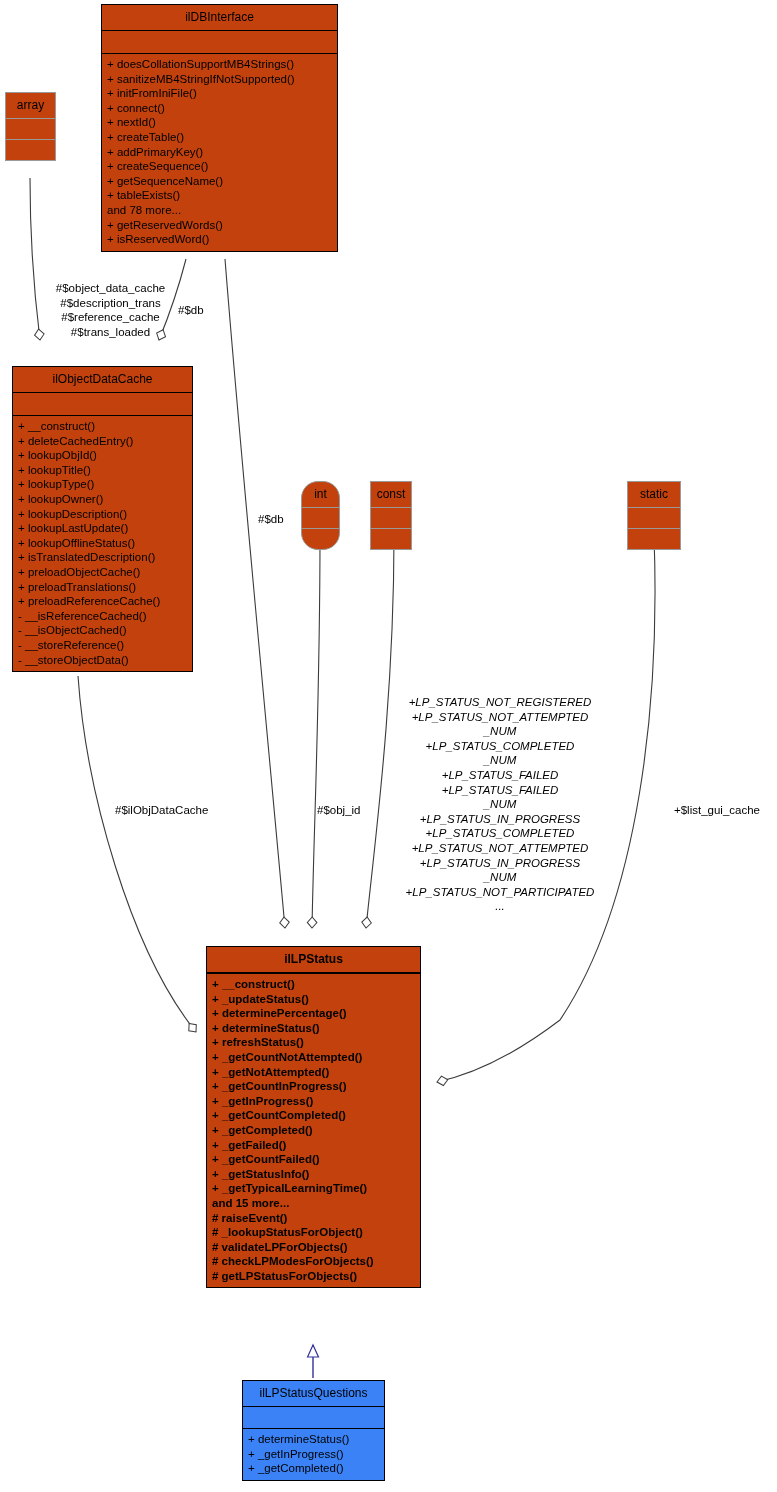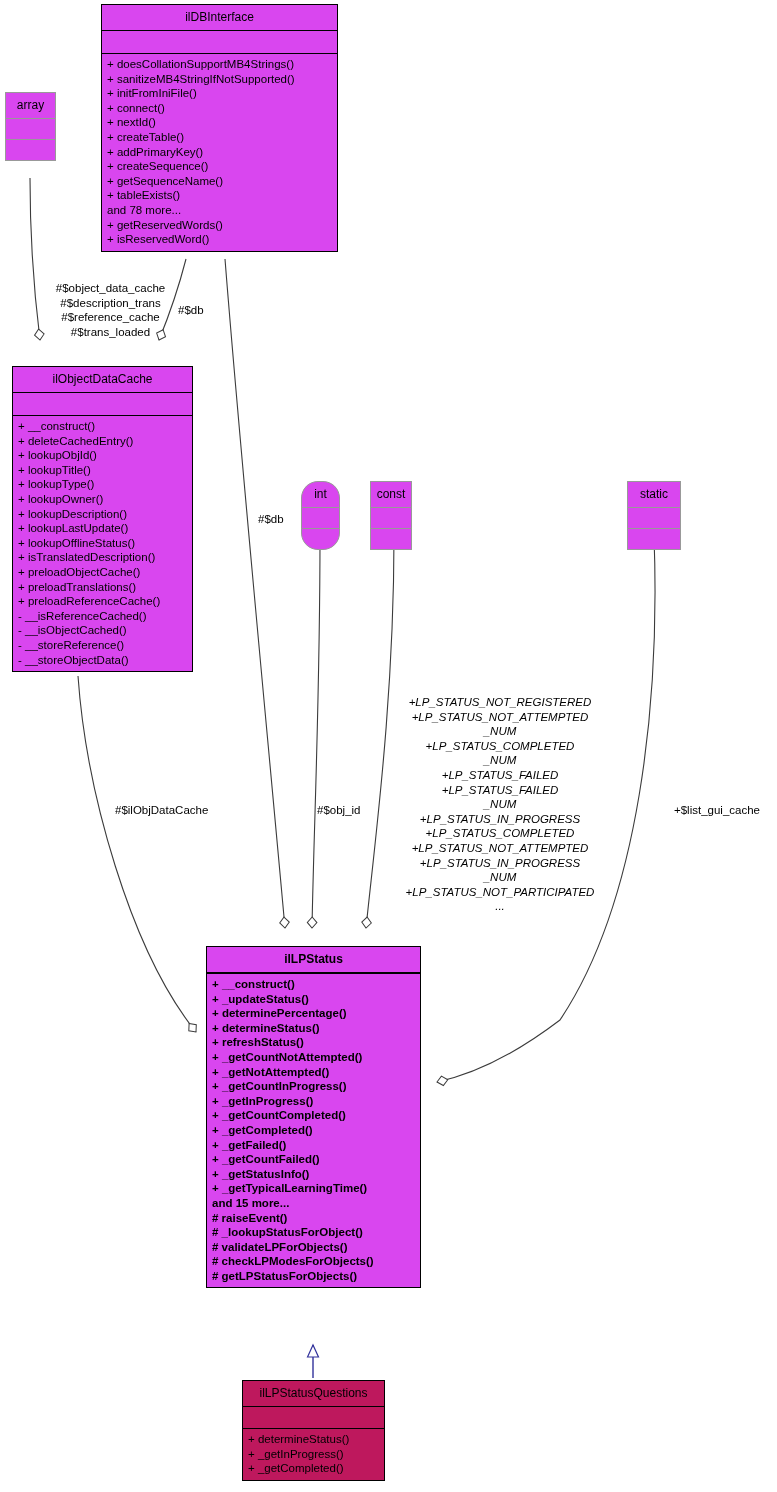--- a/index.html
+++ b/index.html
@@ -27,27 +27,27 @@
     left: 0; top: 0;
     width: 777px;
     height: 1492px;
     pointer-events: none;
   }
 
   
   .uml-box {
     position: absolute;
     box-sizing: border-box;
-    background: #d946ef;
+    background: #c2410c;
     border: 1px solid #000000;
     z-index: 5;
   }
   .uml-box.solid  { border-color: #000000; }
   .uml-box.faint  { border-color: #999999; }
-  .uml-box.filled { background: #be185d; }
+  .uml-box.filled { background: #3b82f6; }
 
   .uml-name {
     box-sizing: border-box;
     text-align: center;
     font-size: 12px;
     line-height: 14px;
     color: #000;
     padding: 5px 4px 6px 4px;
     white-space: nowrap;
   }

